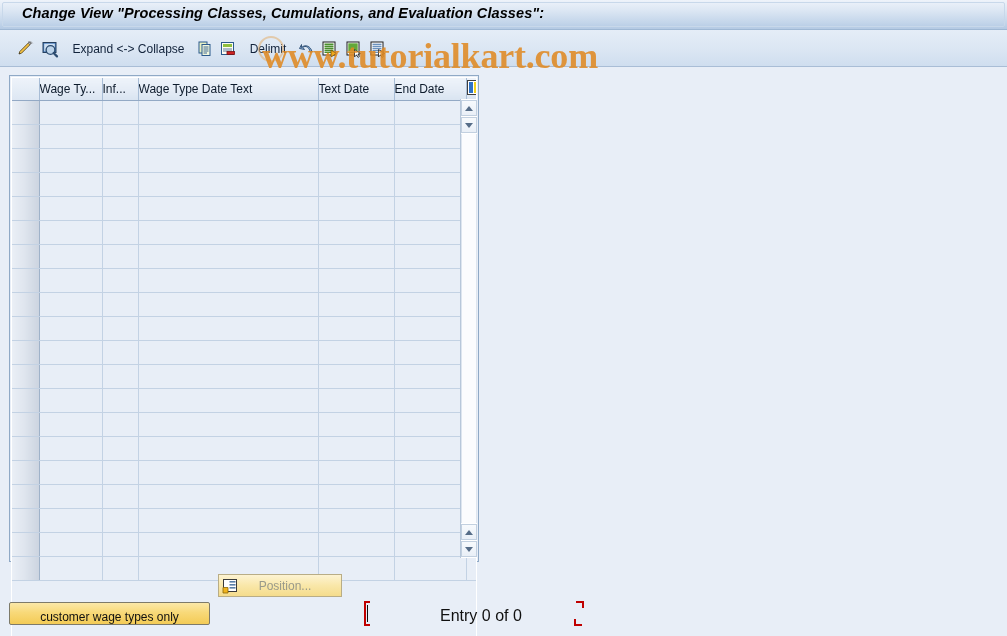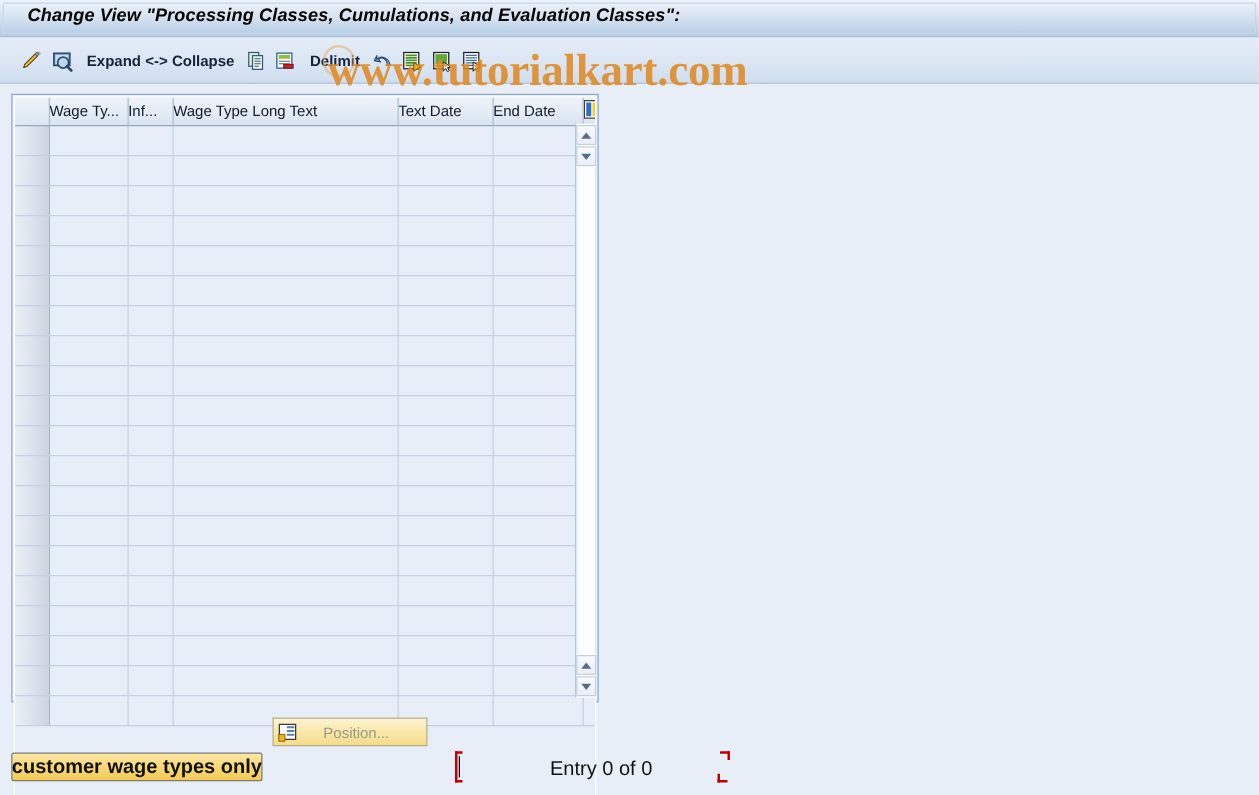--- a/index.html
+++ b/index.html
@@ -46,21 +46,20 @@
   }
 
   
   .toolbar {
     position: absolute;
     left: 0; top: 30px;
     width: 1007px; height: 37px;
     background: linear-gradient(to bottom, #e5edf7 0%, #dbe6f3 55%, #cfdeef 100%);
     border-bottom: 1px solid #a9bdd6;
     box-sizing: border-box;
-    font-weight: bold;
   }
   .tb-item {
     position: absolute;
     top: 0;
     height: 37px;
     display: flex;
     align-items: center;
     justify-content: center;
     cursor: default;
   }
@@ -223,29 +222,28 @@
   .cfgicon i.c2 { left: 6px;  width: 4px; background: #f2d21b; }
 
   
   .btn-cust {
     position: absolute;
     left: 9px; top: 602px;
     width: 201px; height: 23px;
     background: linear-gradient(to bottom, #fbe8a8 0%, #f8d979 45%, #f3cb56 100%);
     border: 1px solid #7d7a6a;
     border-radius: 2px;
-    font-size: 16px;
+    font-size: 12px;
     color: #101010;
     display: flex;
-    align-items: center;
+    align-items: flex-end;
     justify-content: center;
     box-sizing: border-box;
     cursor: default;
     white-space: nowrap;
-    font-weight: bold;
   }
   .pos-field {
     position: absolute;
     left: 218px; top: 574px;
     width: 124px; height: 23px;
     background: linear-gradient(to bottom, #fdf3d2 0%, #f9e7a9 50%, #f5dc8c 100%);
     border: 1px solid #b9ad86;
     box-sizing: border-box;
     display: flex;
     align-items: center;
@@ -412,21 +410,21 @@
         <col style="width:180px">
           <col style="width:76px">
           <col style="width:72px">
           <col style="width:18px">
       </colgroup>
       <thead>
         <tr>
           <th class="gutter-h"></th>
           <th>Wage Ty...</th>
           <th>Inf...</th>
-          <th>Wage Type Long Text</th>
+          <th>Wage Type Date Text</th>
           <th>Text Date</th>
           <th>End Date</th>
           <th class="cfg-h">
             <span class="cfgicon">
               <i class="c1"></i><i class="c2"></i>
             </span>
           </th>
         </tr>
       </thead>
       <tbody id="grid-body">

